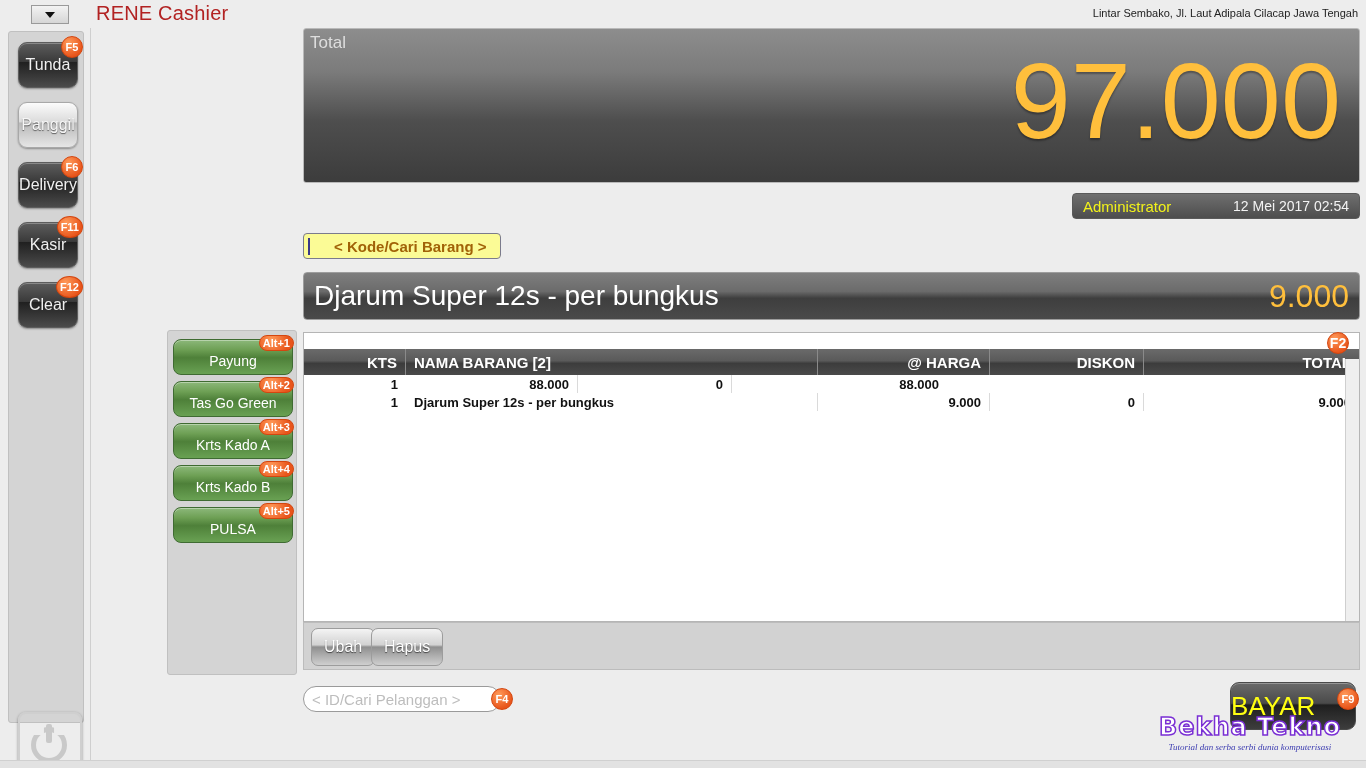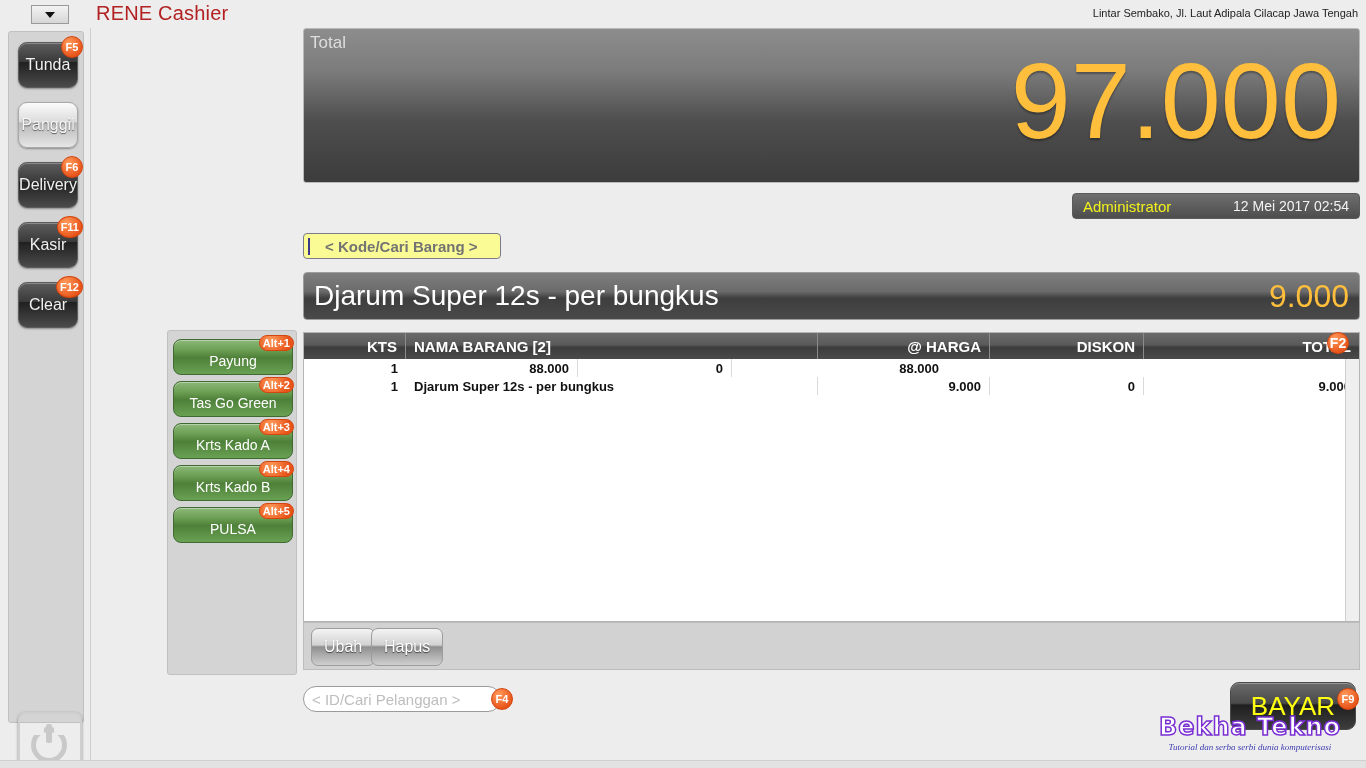--- a/index.html
+++ b/index.html
@@ -161,21 +161,21 @@
 
   
   .code-search {
     position: absolute; left: 303px; top: 233px; width: 198px; height: 26px;
     background: #fbfb96; border: 1px solid #7b7b8c; border-radius: 4px;
     display: flex; align-items: center;
   }
   .code-caret {
     width: 2px; height: 17px; background: #3a3a88; margin-left: 4px;
   }
-  .code-ph { font-size: 15px; color: #737373; font-weight: bold; margin-left: 0; padding-left: 15px; }
+  .code-ph { font-size: 15px; color: #a16207; font-weight: bold; margin-left: 9px; padding-left: 15px; }
 
   
   .product-bar {
     position: absolute; left: 303px; top: 272px; width: 1057px; height: 48px;
     border-radius: 4px; border: 1px solid #9d9d9d;
     background: linear-gradient(180deg,#7e7e7e 0%, #6b6b6b 40%, #3e3e3e 55%, #4a4a4a 100%);
     display: flex; align-items: center; justify-content: space-between;
     padding: 0 10px;
   }
   .product-name { color: #fff; font-size: 28px; }
@@ -202,20 +202,21 @@
 
   
   .table-wrap {
     position: absolute; left: 303px; top: 332px; width: 1057px; height: 290px;
     background: #fff; border: 1px solid #b5b5b5;
   }
   .thead {
     display: flex; height: 26px;
     background: linear-gradient(180deg,#6a6a6a 0%, #5a5a5a 45%, #3c3c3c 55%, #4a4a4a 100%);
     color: #fff;
+    margin-top: 16px;
   }
   .thead div {
     font-size: 15px; font-weight: bold; display: flex; align-items: center;
     border-right: 1px solid #8a8a8a;
   }
   .th-kts   { width: 102px; justify-content: flex-end; padding-right: 8px; }
   .th-nama  { width: 412px; padding-left: 8px; }
   .th-harga { width: 172px; justify-content: flex-end; padding-right: 8px; }
   .th-disk  { width: 154px; justify-content: flex-end; padding-right: 8px; }
   .th-total { width: 215px; justify-content: flex-end; padding-right: 8px; border-right: none !important; }
@@ -267,21 +268,21 @@
     border: 1px solid #d4460f; color: #fff; font-size: 11px; font-weight: bold;
     display: flex; align-items: center; justify-content: center;
   }
 
   
   .bayar-btn {
     position: absolute; left: 1230px; top: 682px; width: 126px; height: 48px;
     border-radius: 9px; border: 1px solid #4a4a4a;
     background: linear-gradient(180deg,#6a6a6a 0%, #4a4a4a 44%, #1f1f1f 48%, #3d3d3d 100%);
     box-shadow: inset 0 1px 0 rgba(255,255,255,.3);
-    display: flex; align-items: center; justify-content: center;
+    display: flex; align-items: center; 
     color: #ffff12; font-size: 26px;
   }
   .bayar-btn .fkey { right: -4px; top: -6px; margin-top: 11px; }
 
   
   .watermark { position: absolute; left: 1150px; top: 713px; width: 200px; }
   .wm-title {
     font-size: 24px; font-weight: bold; color: #ffffff;
     font-family: "DejaVu Sans", sans-serif;
     -webkit-text-stroke: 1.5px #7a2fd4;

